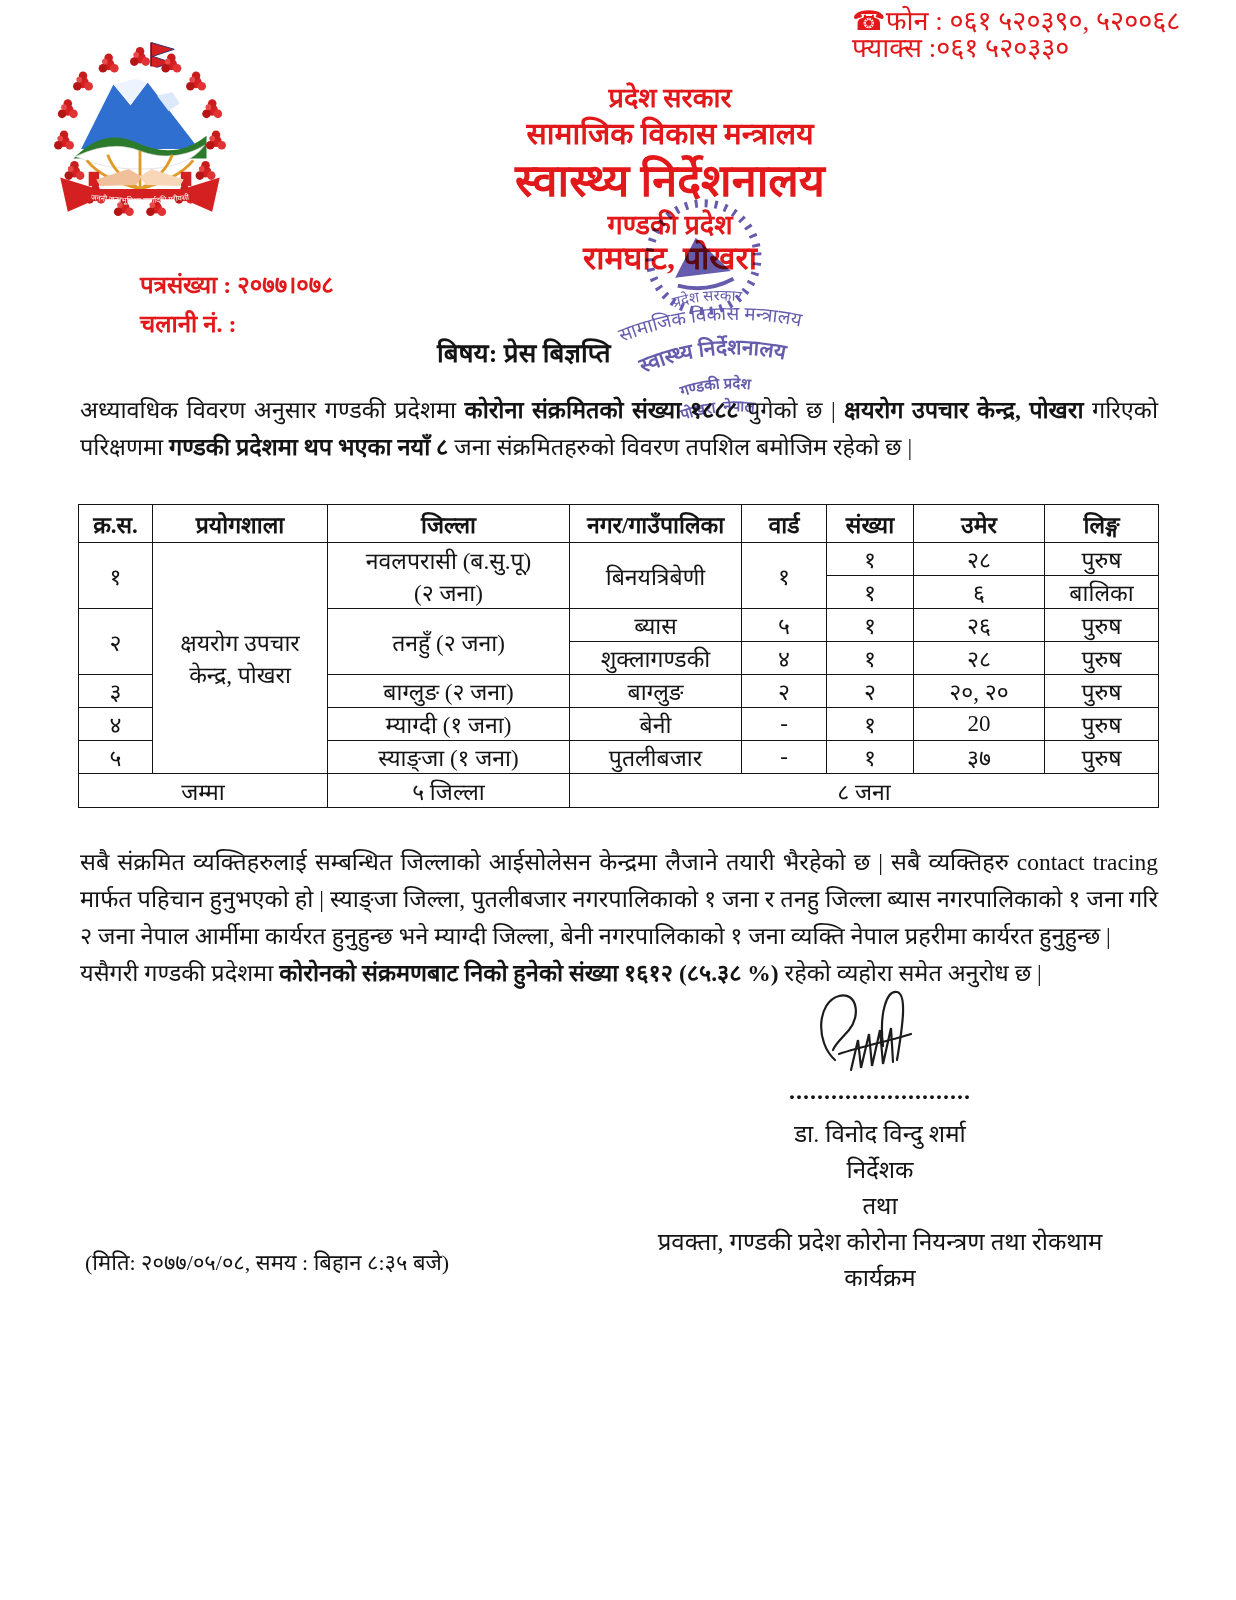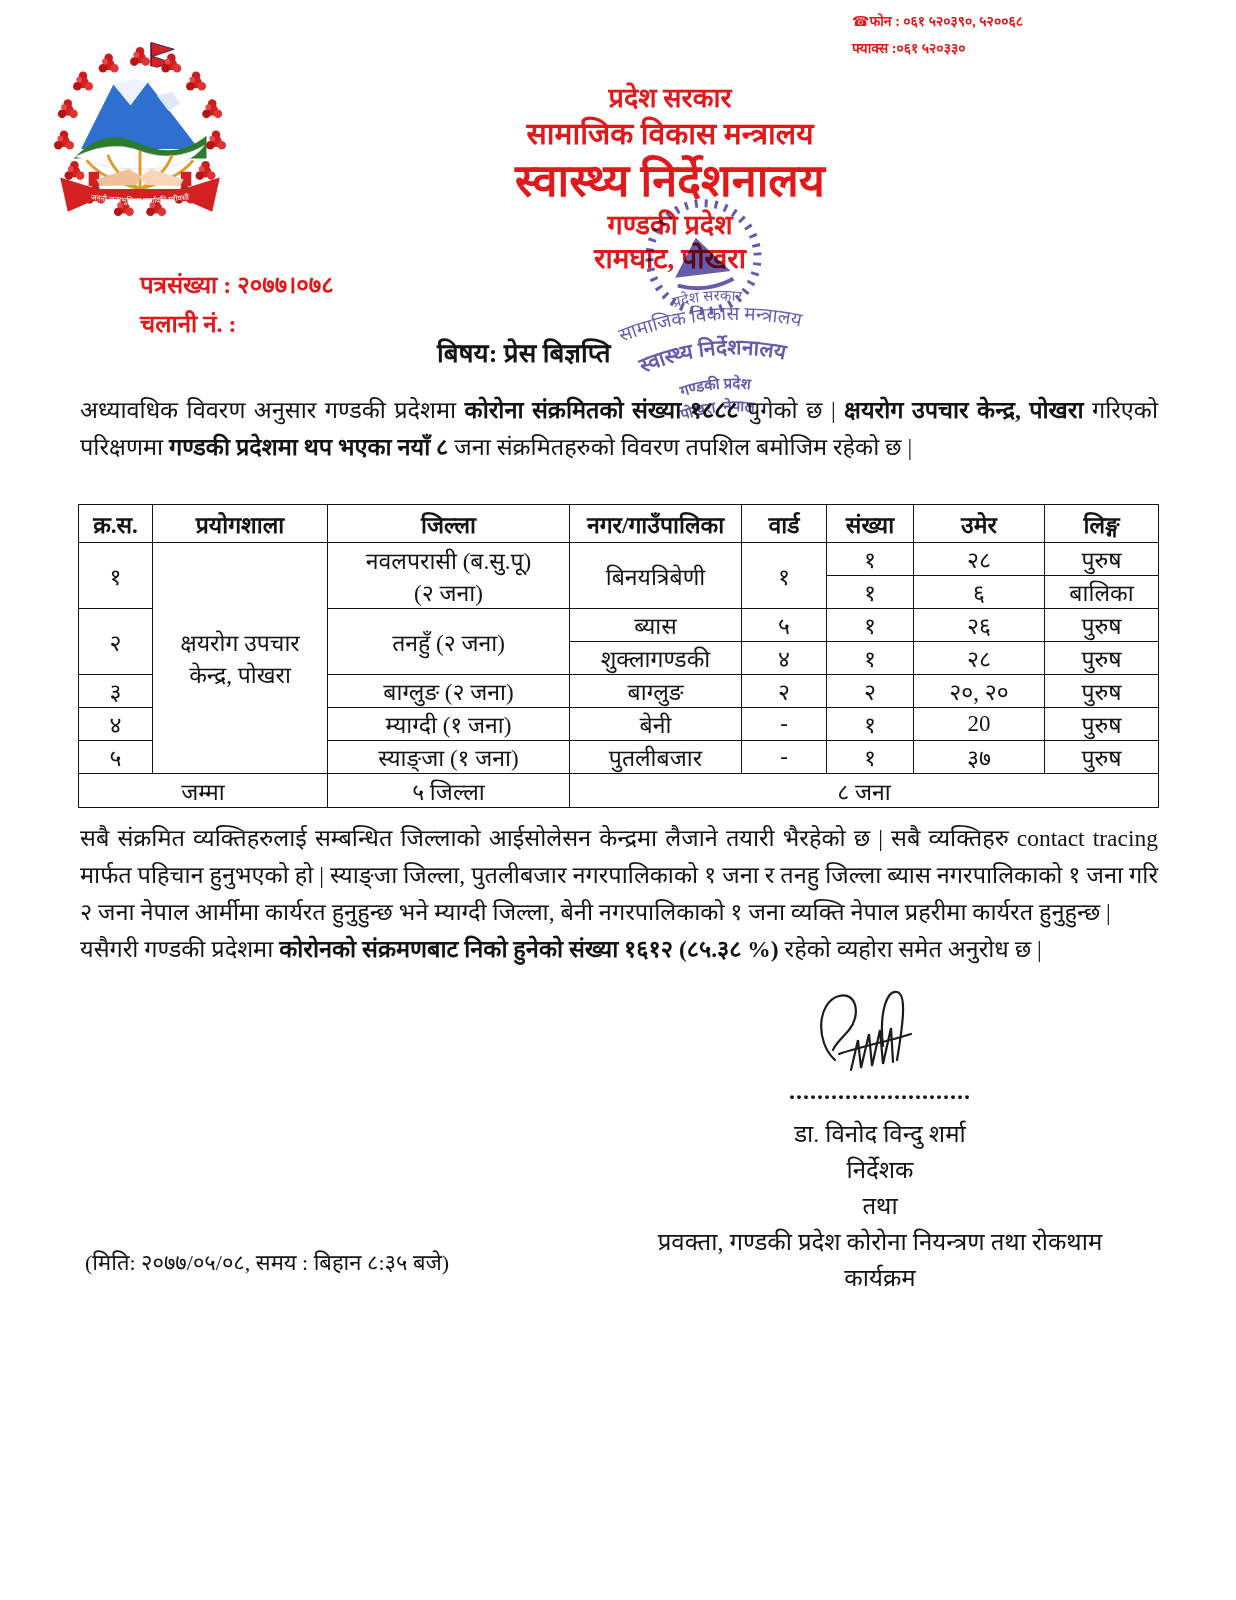--- a/index.html
+++ b/index.html
@@ -9,32 +9,32 @@
   }
   html,body{margin:0;padding:0;}
   body{background:#ffffff;}
   .page{
     position:relative;width:1236px;height:1600px;background:#ffffff;overflow:hidden;
     font-family:"Liberation Serif","DejaVu Sans",serif;color:var(--ink);
   }
   .abs{position:absolute;}
   .red{color:var(--accent-red);}
   .b, .b span{font-weight:bold;margin-top:44px;}
-  .contact{left:852px;top:8px;font-size:14px;font-weight:bold;line-height:27px;white-space:nowrap;}
+  .contact{left:852px;top:8px;font-size:27px;font-weight:normal;line-height:27px;white-space:nowrap;}
   .header-block{left:420px;top:82px;width:500px;text-align:center;font-weight:bold;}
   .header-block .l1{font-size:27px;line-height:33px;}
   .header-block .l2{font-size:30px;line-height:38px;}
   .header-block .l3{font-size:45px;line-height:56px;}
   .header-block .l4{font-size:27px;line-height:33px;}
-  .header-block .l5{font-size:28px;line-height:33px;}
+  .header-block .l5{font-size:32px;line-height:33px;}
   .ref-block{left:140px;top:266px;font-size:24px;line-height:39px;font-weight:bold;}
   .subject{left:437px;top:334px;font-size:26px;font-weight:bold;}
   .para{left:80px;width:1078px;font-size:23.5px;line-height:37px;text-align:justify;}
   .intro{top:392px;}
-  .body-text{top:820px;}
+  .body-text{top:844px;}
   .stamp-wrap{left:540px;top:186px;width:360px;height:245px;pointer-events:none;
     transform:rotate(-5deg);opacity:.85;mix-blend-mode:multiply;}
   table.cases{
     left:78px;top:504px;width:1080px;position:absolute;border-collapse:collapse;table-layout:fixed;
     font-size:23px;text-align:center;
   }
   table.cases td,table.cases th{border:1.6px solid #141414;padding:0 6px;vertical-align:middle;}
   table.cases th{font-weight:bold;height:37px;}
   table.cases td{height:32px;font-weight:normal;}
   table.cases .total td{height:33px;}

